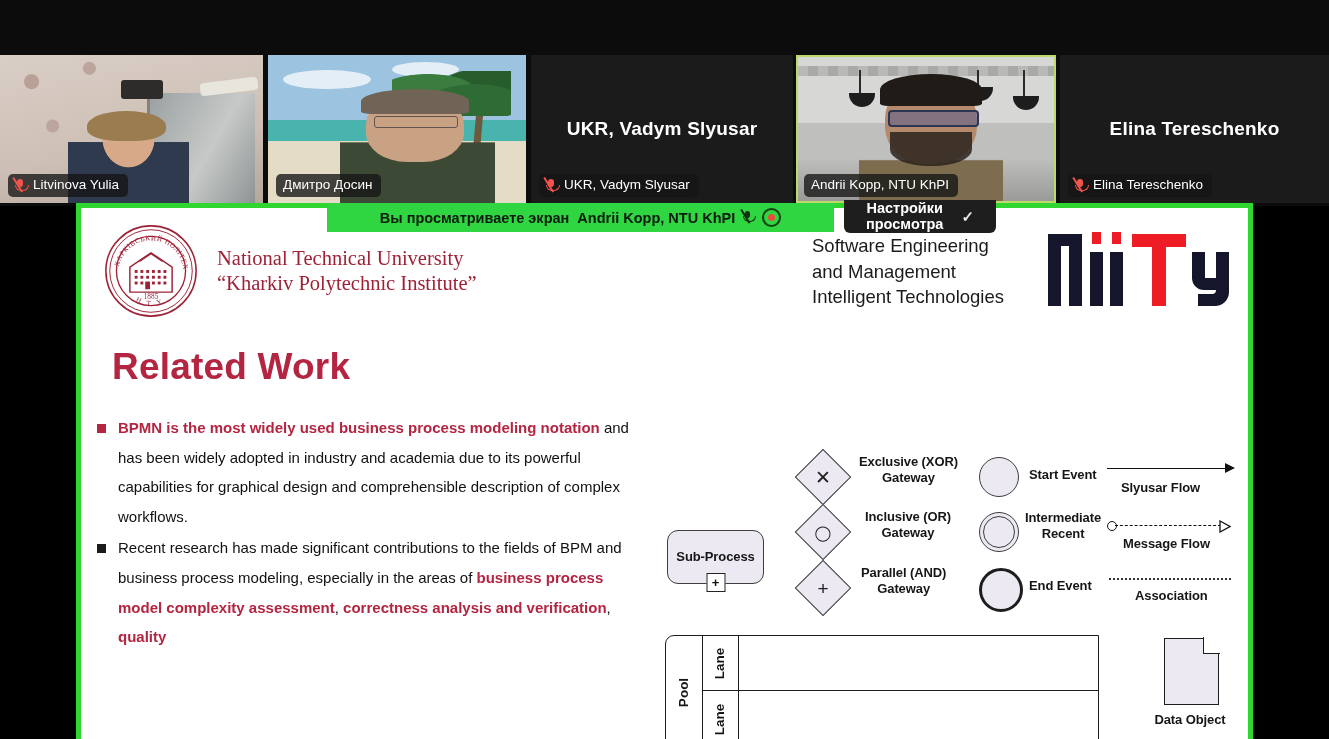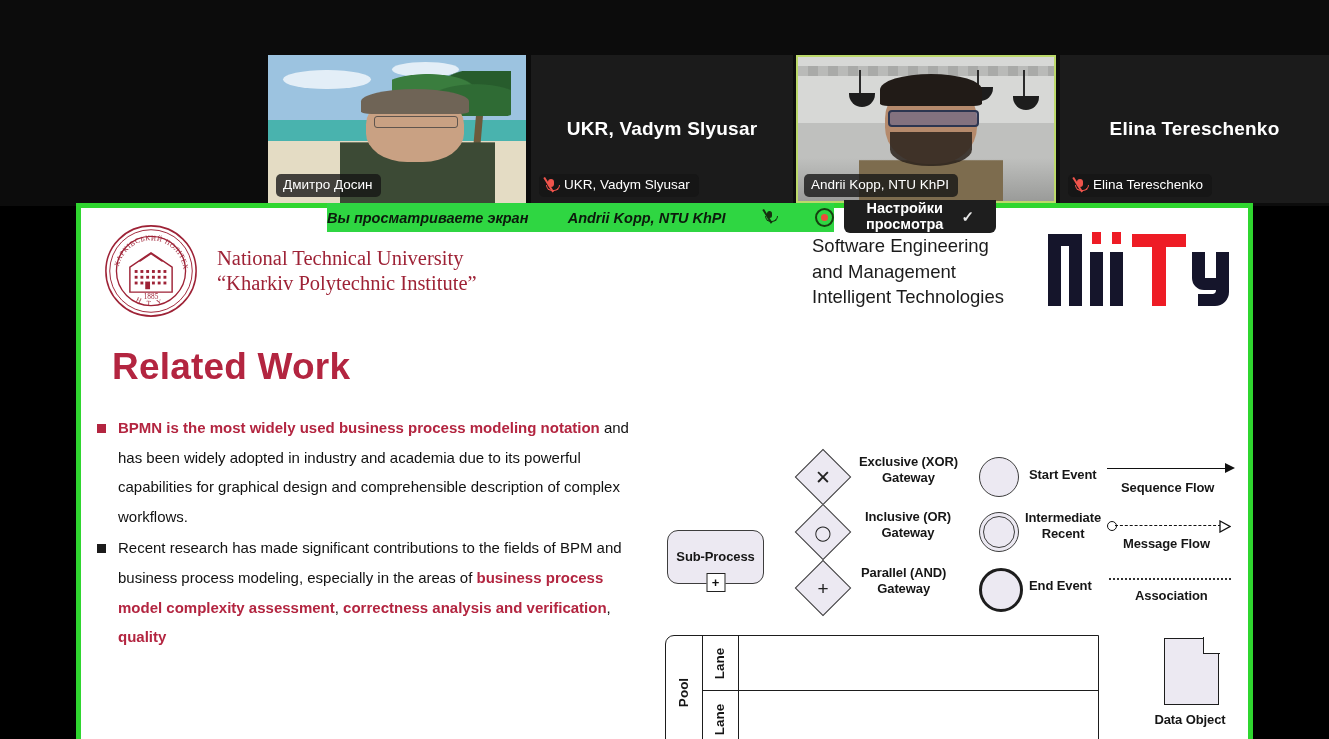--- a/index.html
+++ b/index.html
@@ -119,42 +119,59 @@
   .pool-hdr{position:absolute;left:0;top:0;bottom:0;width:36px;border-right:1.7px solid #1d1d1d;display:flex;align-items:center;justify-content:center;}
   .vlabel{transform:rotate(-90deg);white-space:nowrap;font-size:13.5px;font-weight:bold;color:#161616;}
   .lane-hdr{position:absolute;left:36px;width:36px;border-right:1.7px solid #1d1d1d;display:flex;align-items:center;justify-content:center;}
   .lane-div{position:absolute;left:36px;right:0;height:0;border-top:1.7px solid #1d1d1d;}
   .dataobj{position:absolute;width:53px;height:65px;background:#ece9f2;border:1.8px solid #1d1d1d;}
   .dataobj .fold{position:absolute;right:-1.8px;top:-1.8px;width:16px;height:16px;background:#fff;border-left:1.8px solid #1d1d1d;border-bottom:1.8px solid #1d1d1d;}
 
   
   #share-banner{
     position:absolute;left:327px;top:203px;width:507px;height:29px;background:#2fd642;
-    display:flex;align-items:center;justify-content:space-between;gap:8px;
-    color:#0c1a0c;font-weight:bold;font-size:14.5px;z-index:30;font-style:italic;
+    display:flex;align-items:center;justify-content:center;gap:8px;
+    color:#0c1a0c;font-weight:bold;font-size:14.5px;z-index:30;
   }
   #share-banner .bmute{width:11px;height:15px;position:relative;}
   #share-banner .bmute .b1{position:absolute;left:2px;top:1px;width:5px;height:7px;border-radius:3px;background:#15300f;}
   #share-banner .bmute .b2{position:absolute;left:0;top:6px;width:11px;height:5px;border:1.5px solid #15300f;border-top:none;border-radius:0 0 6px 6px;}
   #share-banner .bmute .b3{position:absolute;left:-1px;top:-1px;width:16px;height:1.8px;background:#15300f;transform:rotate(58deg);transform-origin:left top;}
   #rec-dot{width:15px;height:15px;border-radius:50%;border:2px solid #15400f;display:flex;align-items:center;justify-content:center;}
   #rec-dot i{width:7px;height:7px;border-radius:50%;background:#ef4b3c;display:block;}
 
   #view-settings{
     position:absolute;left:844px;top:200px;width:152px;height:33px;background:#1e1e1e;
     border-radius:0 0 6px 6px;display:flex;align-items:center;justify-content:center;gap:18px;z-index:31;
     color:#fff;font-weight:bold;font-size:14.5px;line-height:15.5px;text-align:center;
   }
   #view-settings .chk{font-size:15px;color:#e8e8e8;}
 </style>
 </head>
 <body>
 
 <div id="video-strip">
 
+  <div class="tile t1">
+    <div class="scene s-wall">
+      <div class="win"></div>
+        <div class="lamp"></div>
+        <div class="obj"></div>
+      <div class="person"></div>
+        <div class="hair"></div>
+    </div>
+    <div class="namebadge">
+      <span class="mute-ic">
+        <span class="m-body"></span>
+          <span class="m-arc"></span>
+          <span class="m-slash"></span>
+      </span>
+      <span>Litvinova Yulia</span>
+    </div>
+  </div>
 
   <div class="tile t2">
     <div class="scene s-beach">
       <div class="cloud" style="left:6%;top:10%;width:34%;height:13%;"></div>
       <div class="cloud" style="left:48%;top:5%;width:26%;height:10%;"></div>
       <div class="palm-t"></div>
         <div class="frond"></div>
       <div class="person"></div>
         <div class="head"></div>
         <div class="hairm"></div>
@@ -331,21 +348,21 @@
       <div class="bp-label" style="position:absolute;left:366px;top:62px;">
         <div>Intermediate</div>
         <div style="text-align:center;">Recent</div>
       </div>
 
       <div class="ev end" style="left:320px;top:120px;"></div>
       <div class="bp-label" style="position:absolute;left:370px;top:130px;">End Event</div>
 
       <div class="flowline" style="left:448px;top:20px;width:122px;"></div>
       <div class="arrow-solid" style="left:566px;top:15px;"></div>
-      <div class="bp-label" style="position:absolute;left:462px;top:32px;">Sequence Flow</div>
+      <div class="bp-label" style="position:absolute;left:462px;top:32px;">Slyusar Flow</div>
 
       <div class="msg-circ" style="left:448px;top:73px;"></div>
       <div class="dashline" style="left:456px;top:77px;width:106px;"></div>
       <div class="arrow-open-wrap" style="left:560px;top:71px;">
         <svg viewBox="0 0 12 13" width="12" height="13">
             <path d="M1 1 L11 6.5 L1 12 Z" fill="#fff" stroke="#111" stroke-width="1.3"></path>
           </svg>
       </div>
       <div class="bp-label" style="position:absolute;left:464px;top:88px;">Message Flow</div>
 

